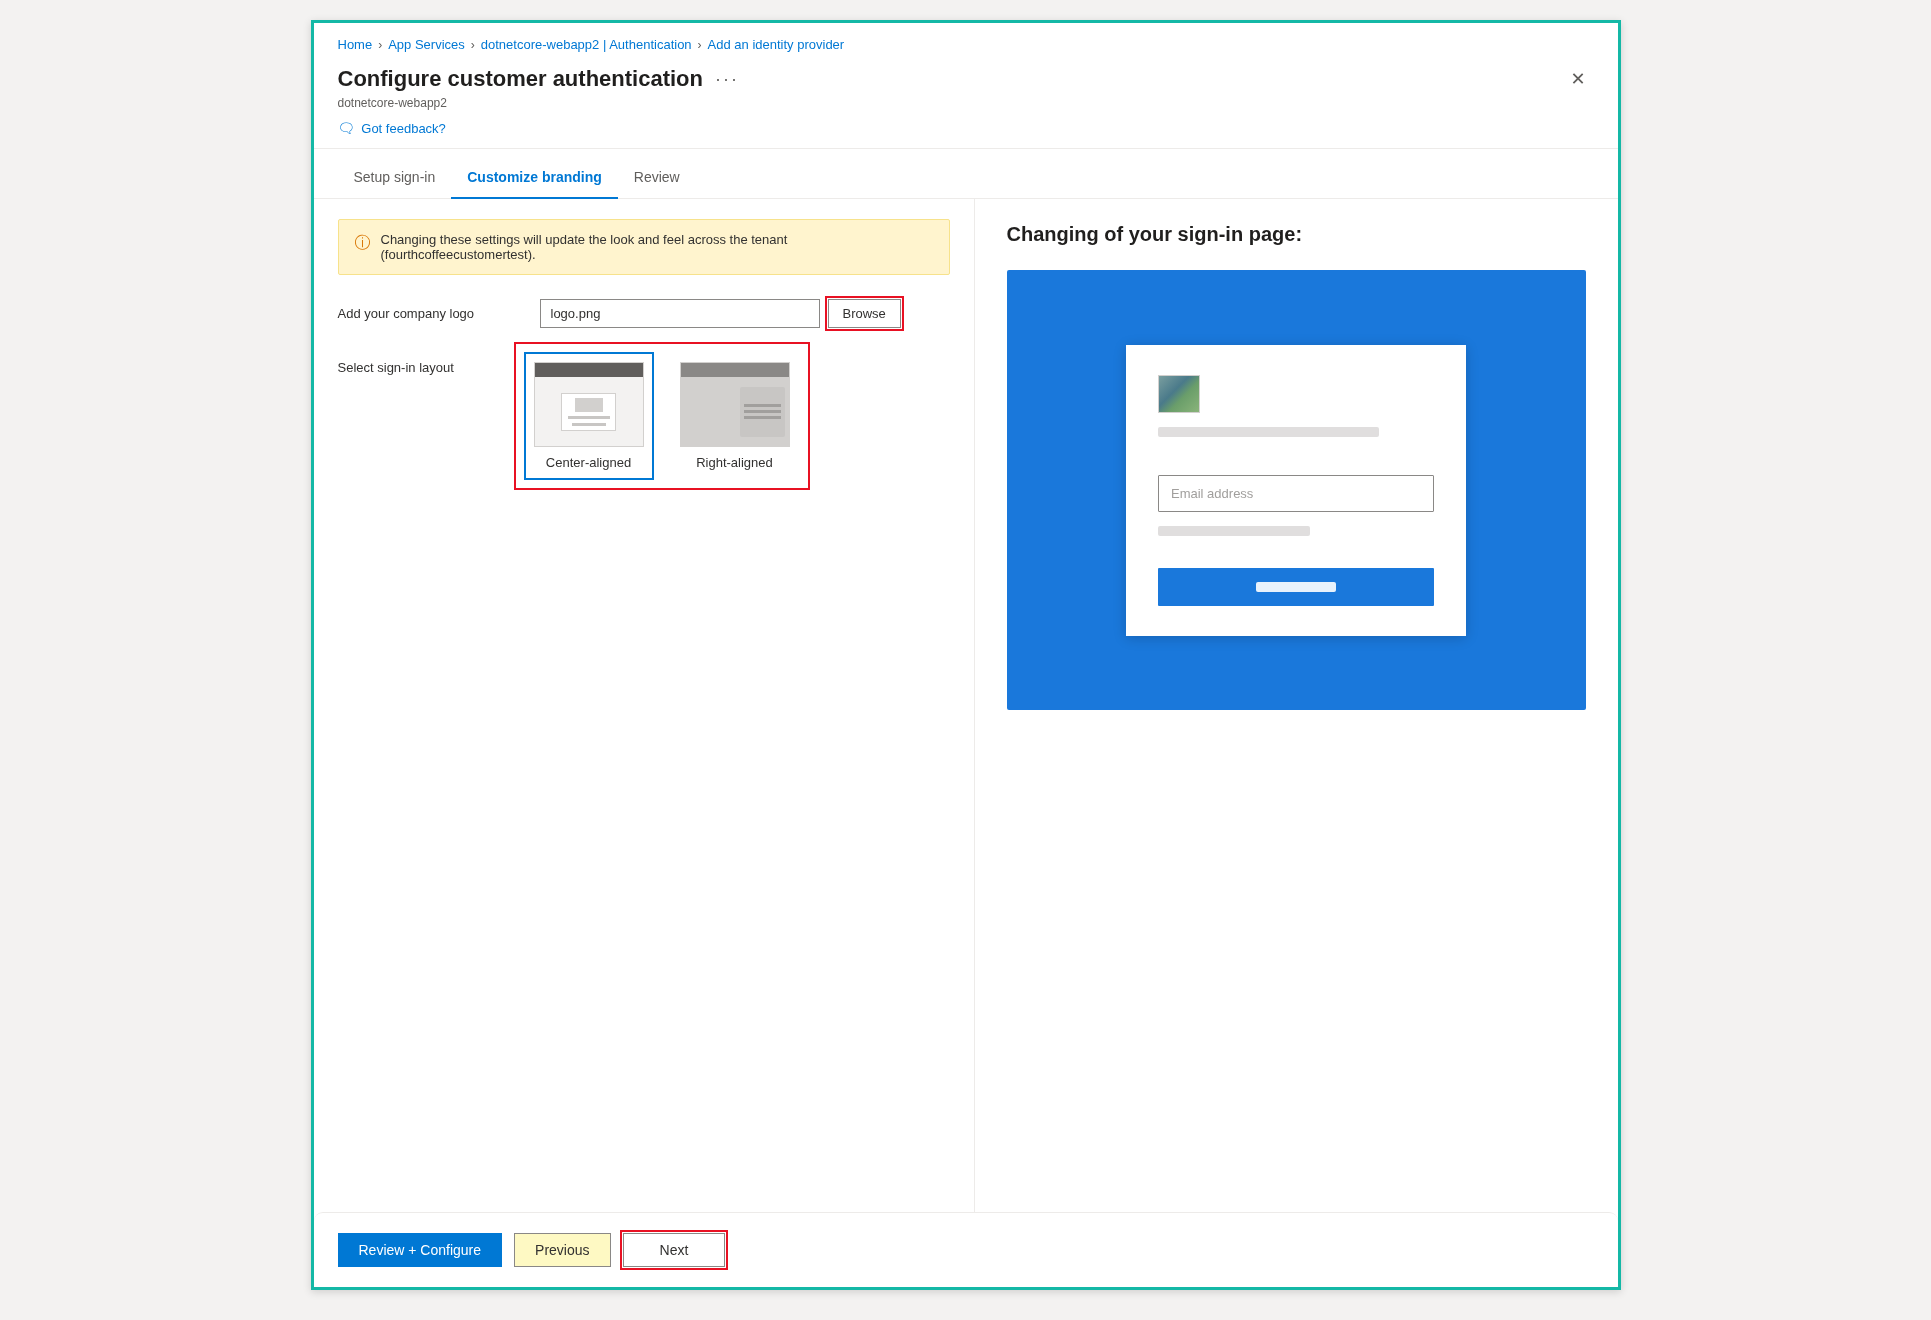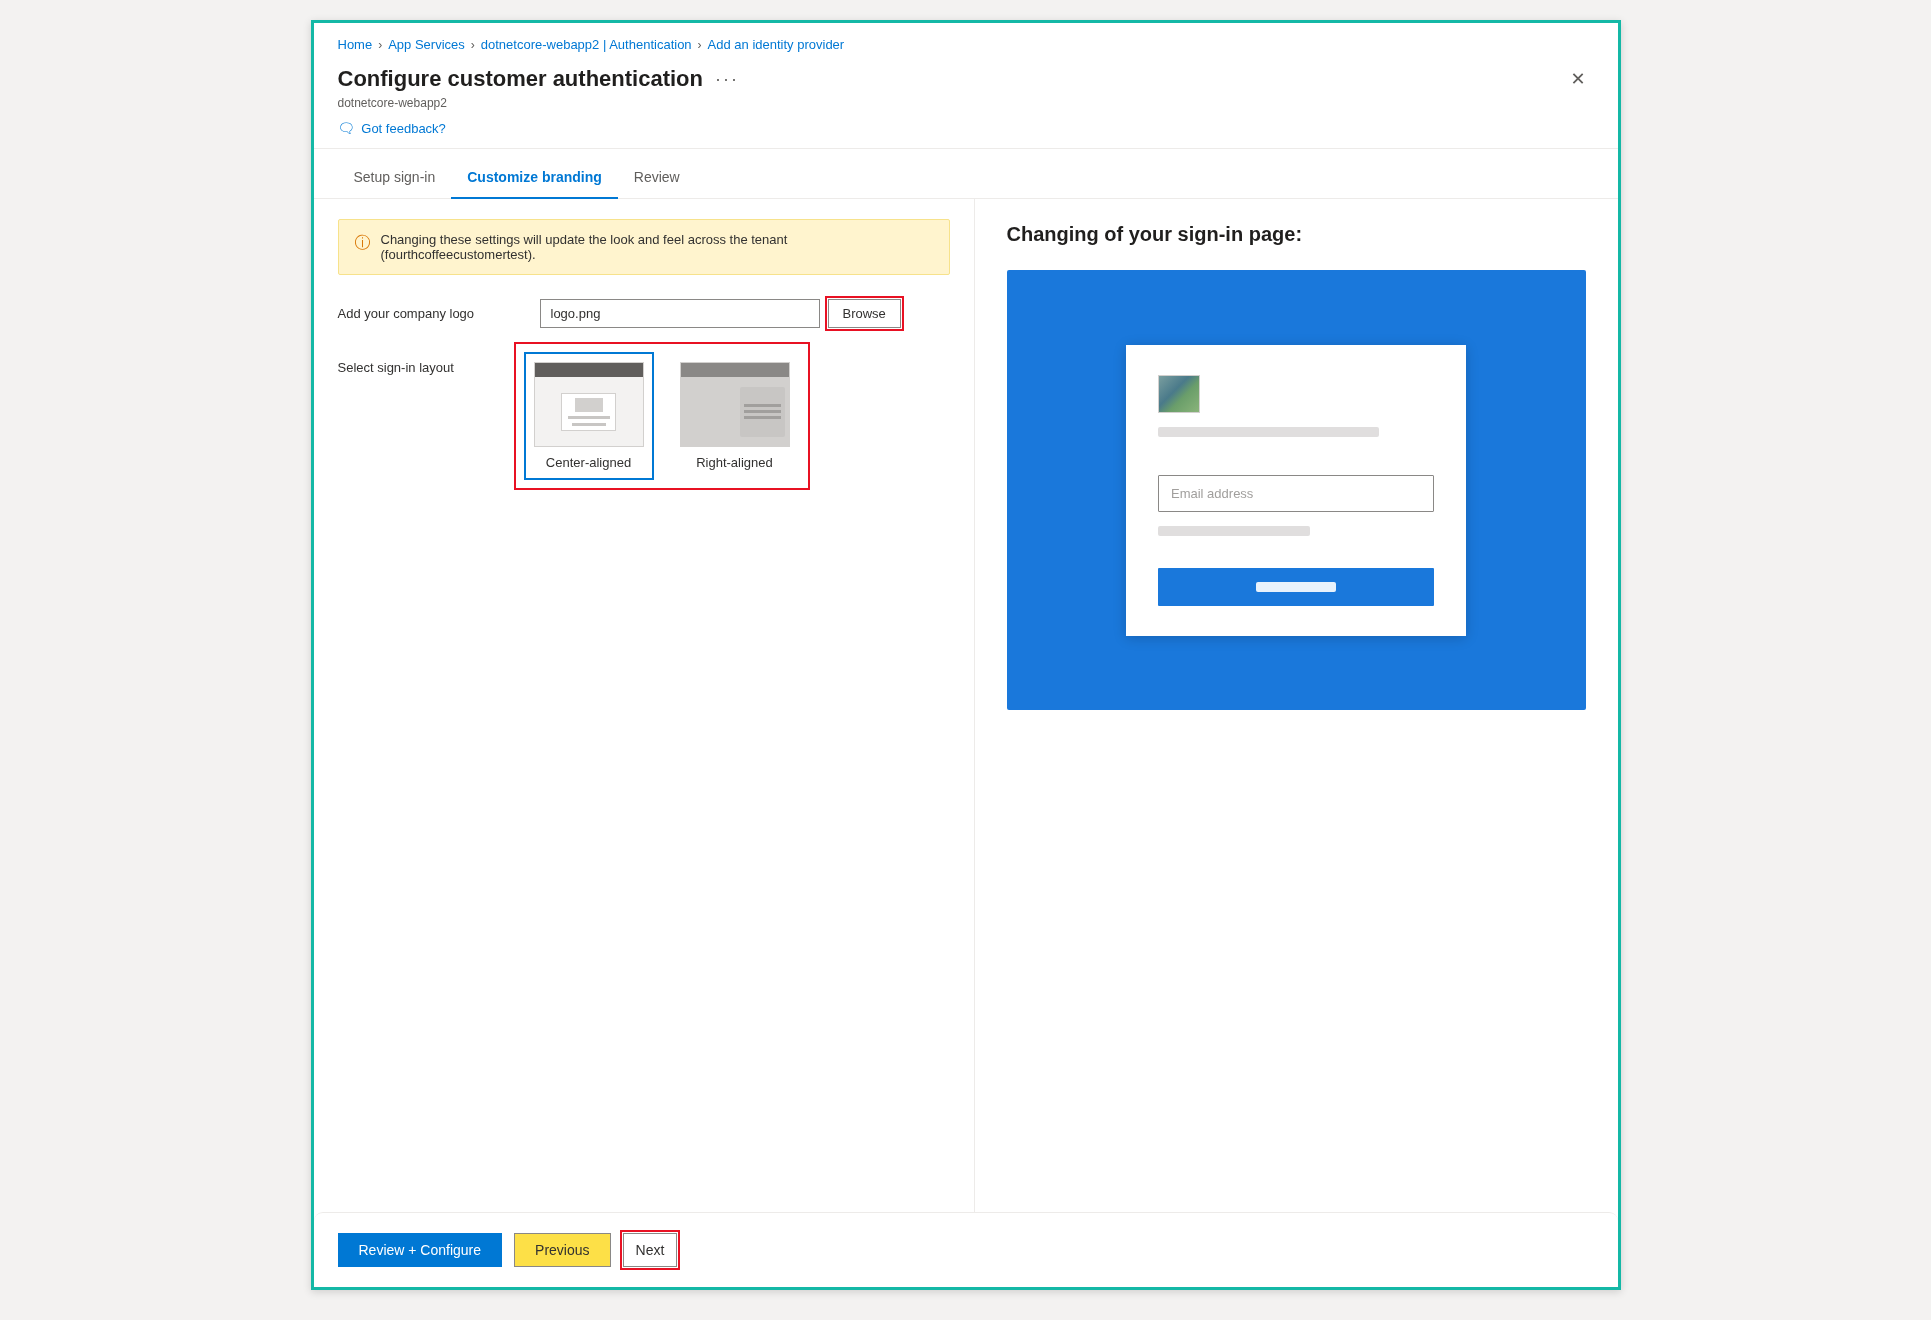--- a/index.html
+++ b/index.html
@@ -379,33 +379,33 @@
     .btn-primary {
       background: #0078d4;
       color: #fff;
       border: 1px solid #0078d4;
       padding: 8px 20px;
       font-size: 14px;
       cursor: pointer;
       font-family: inherit;
     }
     .btn-secondary {
-      background: #fde047;
+      background: #fef9c3;
       color: #323130;
       border: 1px solid #8a8886;
       padding: 8px 20px;
       font-size: 14px;
       cursor: pointer;
       font-family: inherit;
     }
     .btn-next {
       background: #fff;
       color: #323130;
       border: 1px solid #8a8886;
-      padding: 8px 12px;
+      padding: 8px 36px;
       font-size: 14px;
       cursor: pointer;
       font-family: inherit;
       outline: 2px solid #e81123;
       outline-offset: 1px;
     }
   </style>
 </head>
 <body>
 

